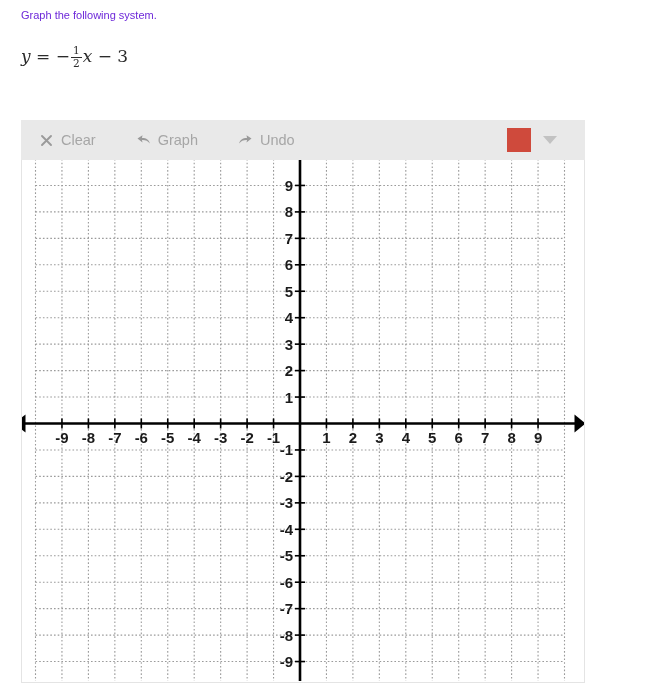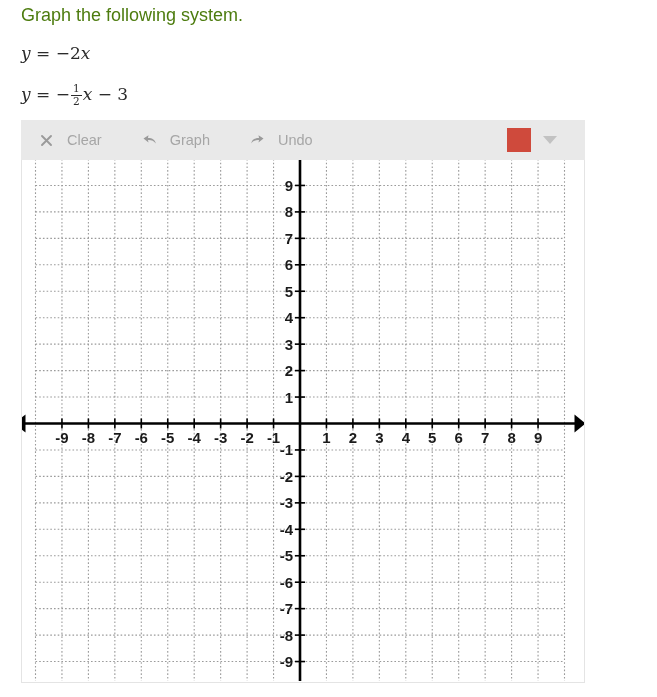--- a/index.html
+++ b/index.html
@@ -14,22 +14,22 @@
     color: #333;
     overflow: hidden;
     position: relative;
   }
 
   
   #prompt-area {
     padding: 6px 0 0 21px;
   }
   #prompt-text {
-    font-size: 18px;
-    color: #4d7c0f;
+    font-size: 11px;
+    color: #6d28d9;
     line-height: 18px;
   }
   .equation {
     font-family: "DejaVu Serif", "Liberation Serif", serif;
     font-size: 17px;
     color: #2b2b2b;
     line-height: 1;
     white-space: nowrap;
   }
   #eq1 { margin-top: 21px; }
@@ -59,21 +59,21 @@
     height: 40px;
     background: #e9e9e9;
     display: flex;
     align-items: center;
     box-sizing: border-box;
     padding: 0 10px 0 18px;
   }
   .tool-btn {
     display: flex;
     align-items: center;
-    gap: 13px;
+    gap: 7px;
     color: #a6a6a6;
     font-size: 14.5px;
     margin-right: 40px;
     cursor: default;
     user-select: none;
   }
   .tool-btn .ticon {
     display: inline-flex;
     align-items: center;
     justify-content: center;
@@ -105,25 +105,20 @@
     box-sizing: border-box;
   }
   #plot { position: absolute; left: 0; top: 0; }
 </style>
 </head>
 <body>
 
 <div id="prompt-area">
   <div id="prompt-text">Graph the following system.</div>
 
-  <div class="equation" id="eq1">
-    <span class="ital">y</span>
-    <span>=</span>
-    <span>−</span><span>2</span><span class="ital">x</span>
-  </div>
 
   <div class="equation" id="eq2">
     <span class="ital">y</span>
     <span>=</span>
     <span>−</span><span class="frac"><span class="num">1</span><span class="den">2</span></span><span class="ital">x</span>
     <span>−</span>
     <span>3</span>
   </div>
 </div>
 

